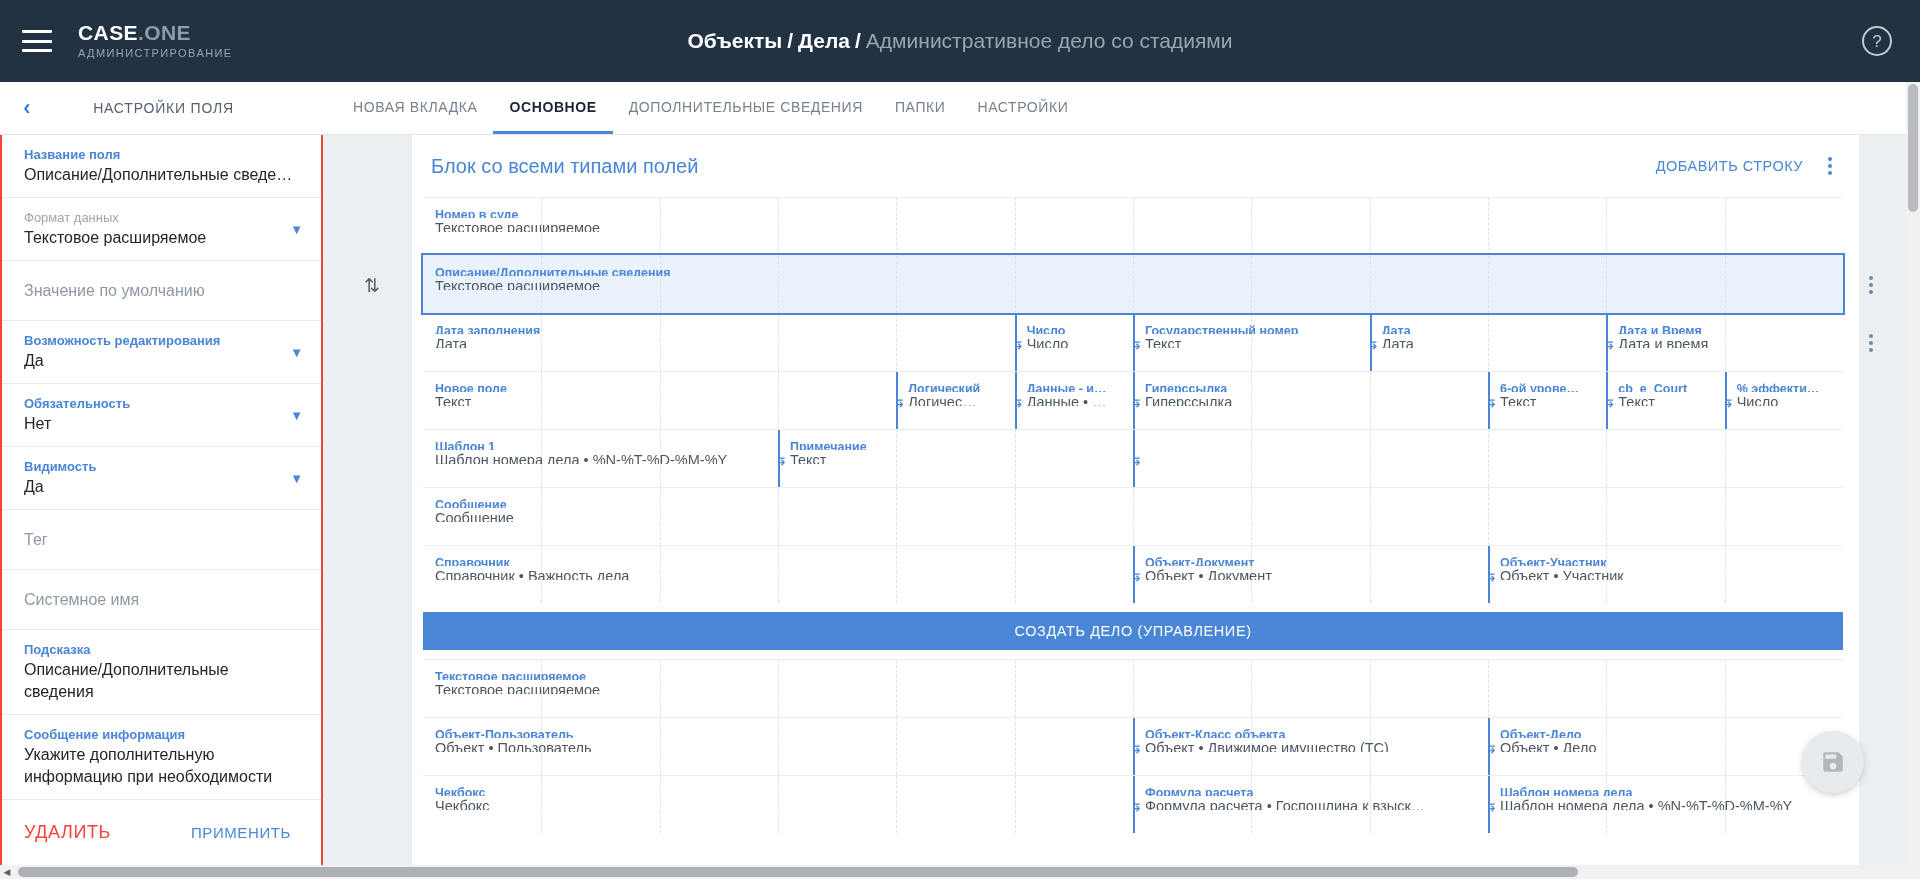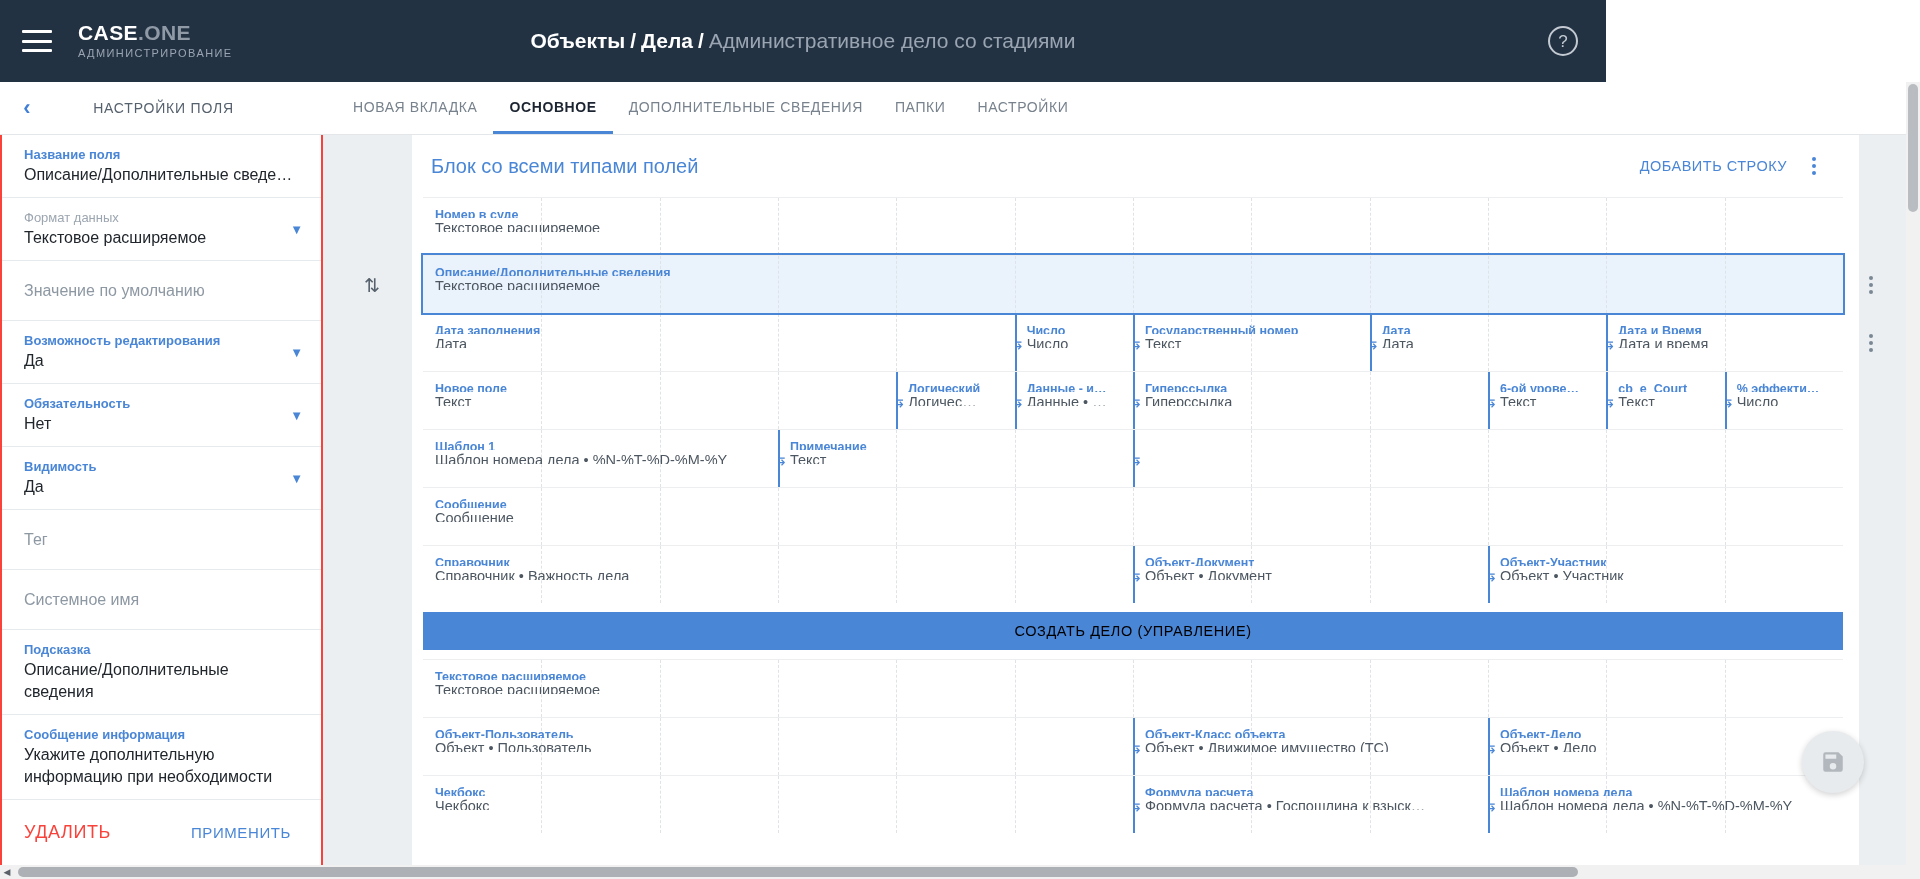--- a/index.html
+++ b/index.html
@@ -5,21 +5,21 @@
   * { box-sizing: border-box; margin: 0; padding: 0; }
   html, body {
     width: 1920px; height: 879px;
     font-family: "Liberation Sans", sans-serif;
     background: #ffffff;
     overflow: hidden;
   }
 
   
   .topbar {
-    position: absolute; top: 0; left: 0; width: 1606px; height: 82px;
+    position: absolute; top: 0; left: 0; width: 1920px; height: 82px;
     background: #233243;
     display: flex; align-items: center;
   }
   .burger {
     width: 30px; height: 22px; margin-left: 22px; margin-right: 26px;
     display: flex; flex-direction: column; justify-content: space-between;
     cursor: pointer;
   }
   .burger span { display:block; height: 3px; background: #ffffff; border-radius: 1px; }
   .brand { display: flex; flex-direction: column; justify-content: center; }
@@ -105,21 +105,21 @@
   }
   .gutter {
     position: absolute; left: 0; top: 0; width: 89px; height: 744px;
     background: #eceff1;
   }
   .card {
     position: absolute; left: 89px; top: 0; width: 1447px; background: #ffffff;
     min-height: 744px;
   }
   .card-head {
-    height: 62px; display: flex; align-items: center; padding: 0 16px 0 19px;
+    height: 62px; display: flex; align-items: center; padding: 0 0 0 19px;
   }
   .card-title { font-size: 20px; color: #4a86d6; }
   .card-head-right { margin-left: auto; display: flex; align-items: center; padding-right: 12px; }
   .add-row-btn {
     color: #4a86d6; font-size: 14.5px; letter-spacing: .5px; cursor: pointer;
     background: none; border: none; font-family: inherit;
   }
   .kebab {
     width: 34px; height: 34px; margin-left: 10px; cursor: pointer;
     display: flex; flex-direction: column; align-items: center; justify-content: center; gap: 3px;
@@ -165,21 +165,21 @@
     position: absolute; left: -59px; top: 50%; transform: translateY(-50%);
     color: #55616d; font-size: 19px;
   }
   .row-kebab {
     position: absolute; right: -30px; top: 50%; transform: translateY(-50%);
     display: flex; flex-direction: column; gap: 3px; cursor: pointer;
   }
   .row-kebab i { width: 4px; height: 4px; border-radius: 50%; background: #7a8794; display:block; }
 
   .createbtn {
-    margin: 9px 16px 9px 11px; height: 38px; background: #4a86d6; color: #000000;
+    margin: 9px 16px 9px 11px; height: 38px; background: #4a86d6; color: #ffffff;
     display: flex; align-items: center; justify-content: center;
     font-size: 14.5px; letter-spacing: .6px; cursor: pointer; border: none;
     font-family: inherit; width: calc(100% - 27px);
   }
 
   
   .vscroll {
     position: absolute; right: 0; top: 82px; width: 14px; height: 797px; background: #f1f1f1;
   }
   .vscroll .thumb {

